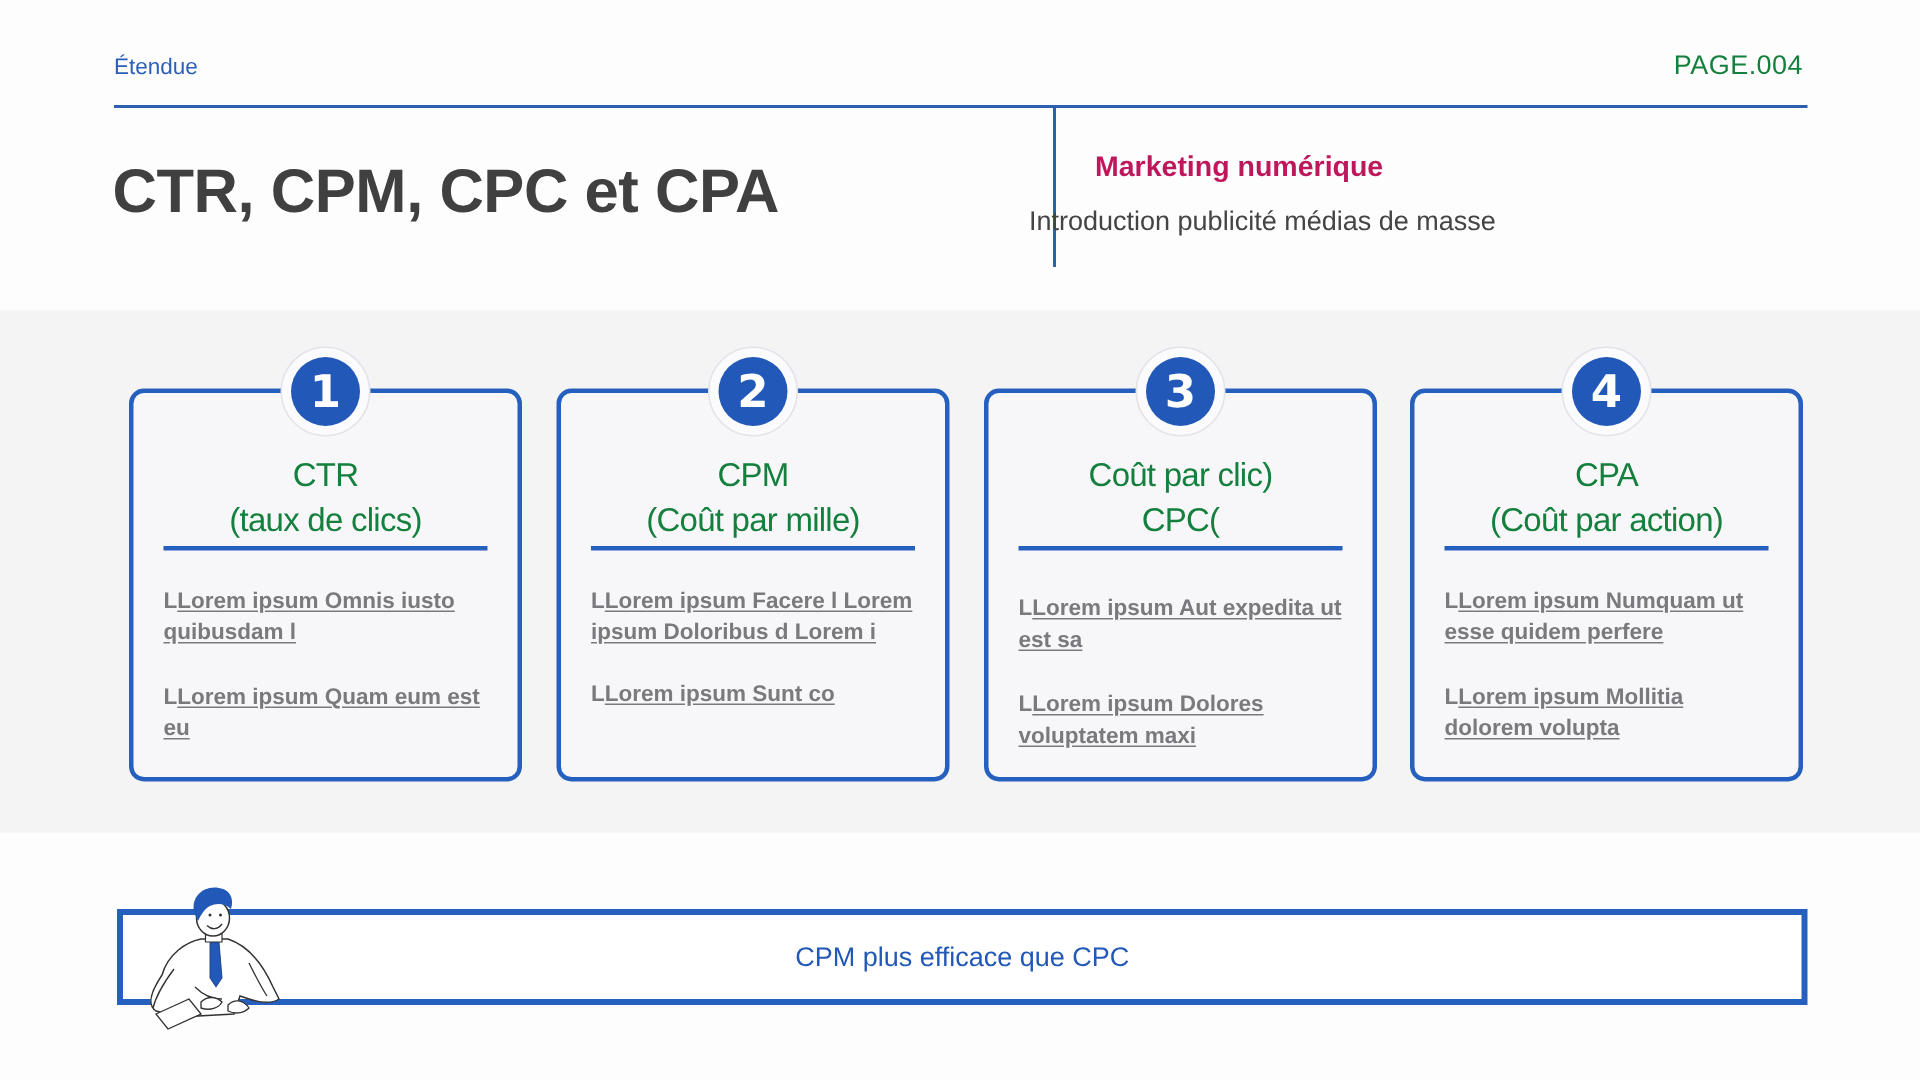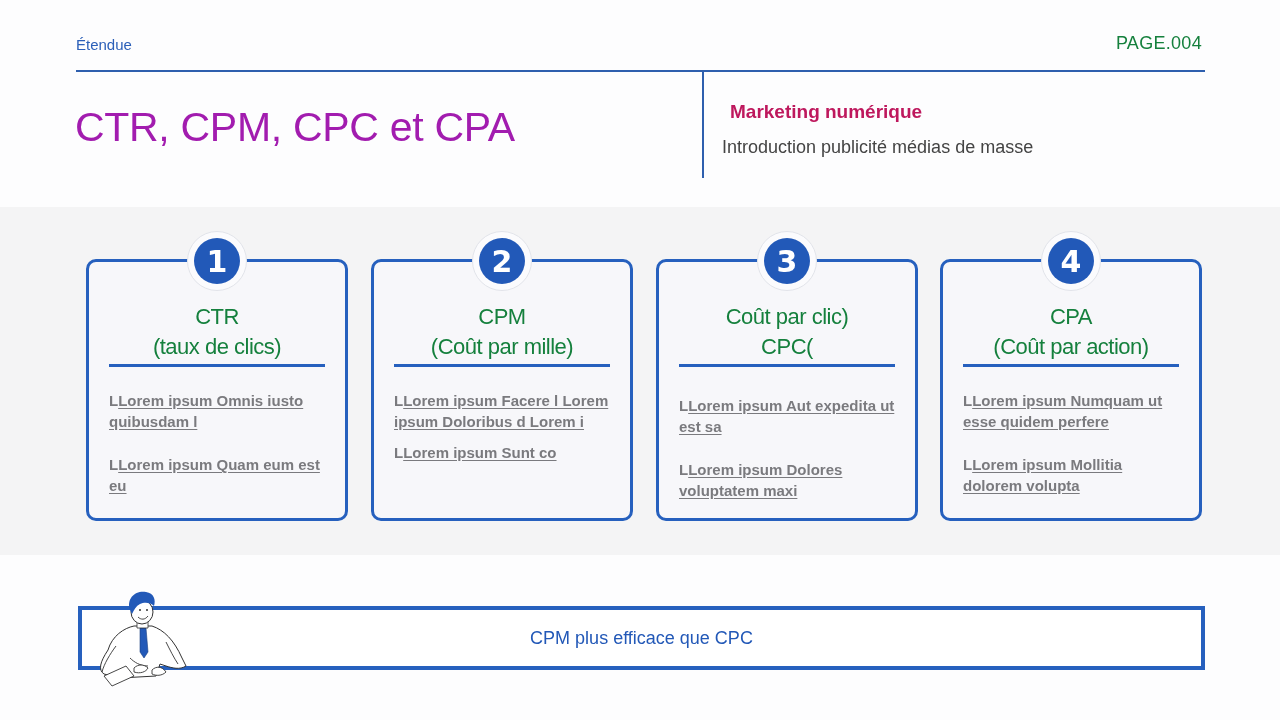--- a/index.html
+++ b/index.html
@@ -21,28 +21,28 @@
     .top-rule {
       position: absolute; left: 76px; top: 70px; width: 1129px; height: 2px;
       background: #2e5fae;
     }
     .v-rule {
       position: absolute; left: 702px; top: 72px; width: 2px; height: 106px;
       background: #2e5fae;
     }
     .title {
       position: absolute; left: 75px; top: 104px;
-      font-size: 41px; font-weight: 400; color: #a21caf; letter-spacing: -0.3px;
+      font-size: 41px; font-weight: 700; color: #404040; letter-spacing: -0.3px;
     }
     .subtitle-strong {
       position: absolute; left: 730px; top: 101px;
       font-size: 19px; font-weight: 700; color: #be185d;
     }
     .subtitle {
-      position: absolute; left: 722px; top: 137px;
+      position: absolute; left: 686px; top: 137px;
       font-size: 18px; color: #444;
     }
     .band {
       position: absolute; left: 0; top: 207px; width: 1280px; height: 348px;
       background: #f4f4f5;
     }
     .card {
       position: absolute; top: 259px; width: 262px; height: 262px;
       border: 3px solid #2660be; border-radius: 10px;
       background: #f7f7fa;
@@ -118,21 +118,21 @@
 <div class="card" style="left:371px">
   <div class="badge-ring">
     <div class="badge">2</div>
   </div>
   <div class="card-head">
     <div>CPM</div>
     <div>(Coût par mille)</div>
   </div>
   <div class="card-rule"></div>
   <div class="card-body">
-    <div class="item" style="margin-bottom:10px"><span class="lead">L</span><span class="link">Lorem ipsum Facere l Lorem ipsum Doloribus d Lorem i</span></div>
+    <div class="item" style="margin-bottom:20px"><span class="lead">L</span><span class="link">Lorem ipsum Facere l Lorem ipsum Doloribus d Lorem i</span></div>
     <div class="item"><span class="lead">L</span><span class="link">Lorem ipsum Sunt co</span></div>
   </div>
 </div>
 
 <div class="card" style="left:656px">
   <div class="badge-ring">
     <div class="badge">3</div>
   </div>
   <div class="card-head">
     <div>Coût par clic)</div>

